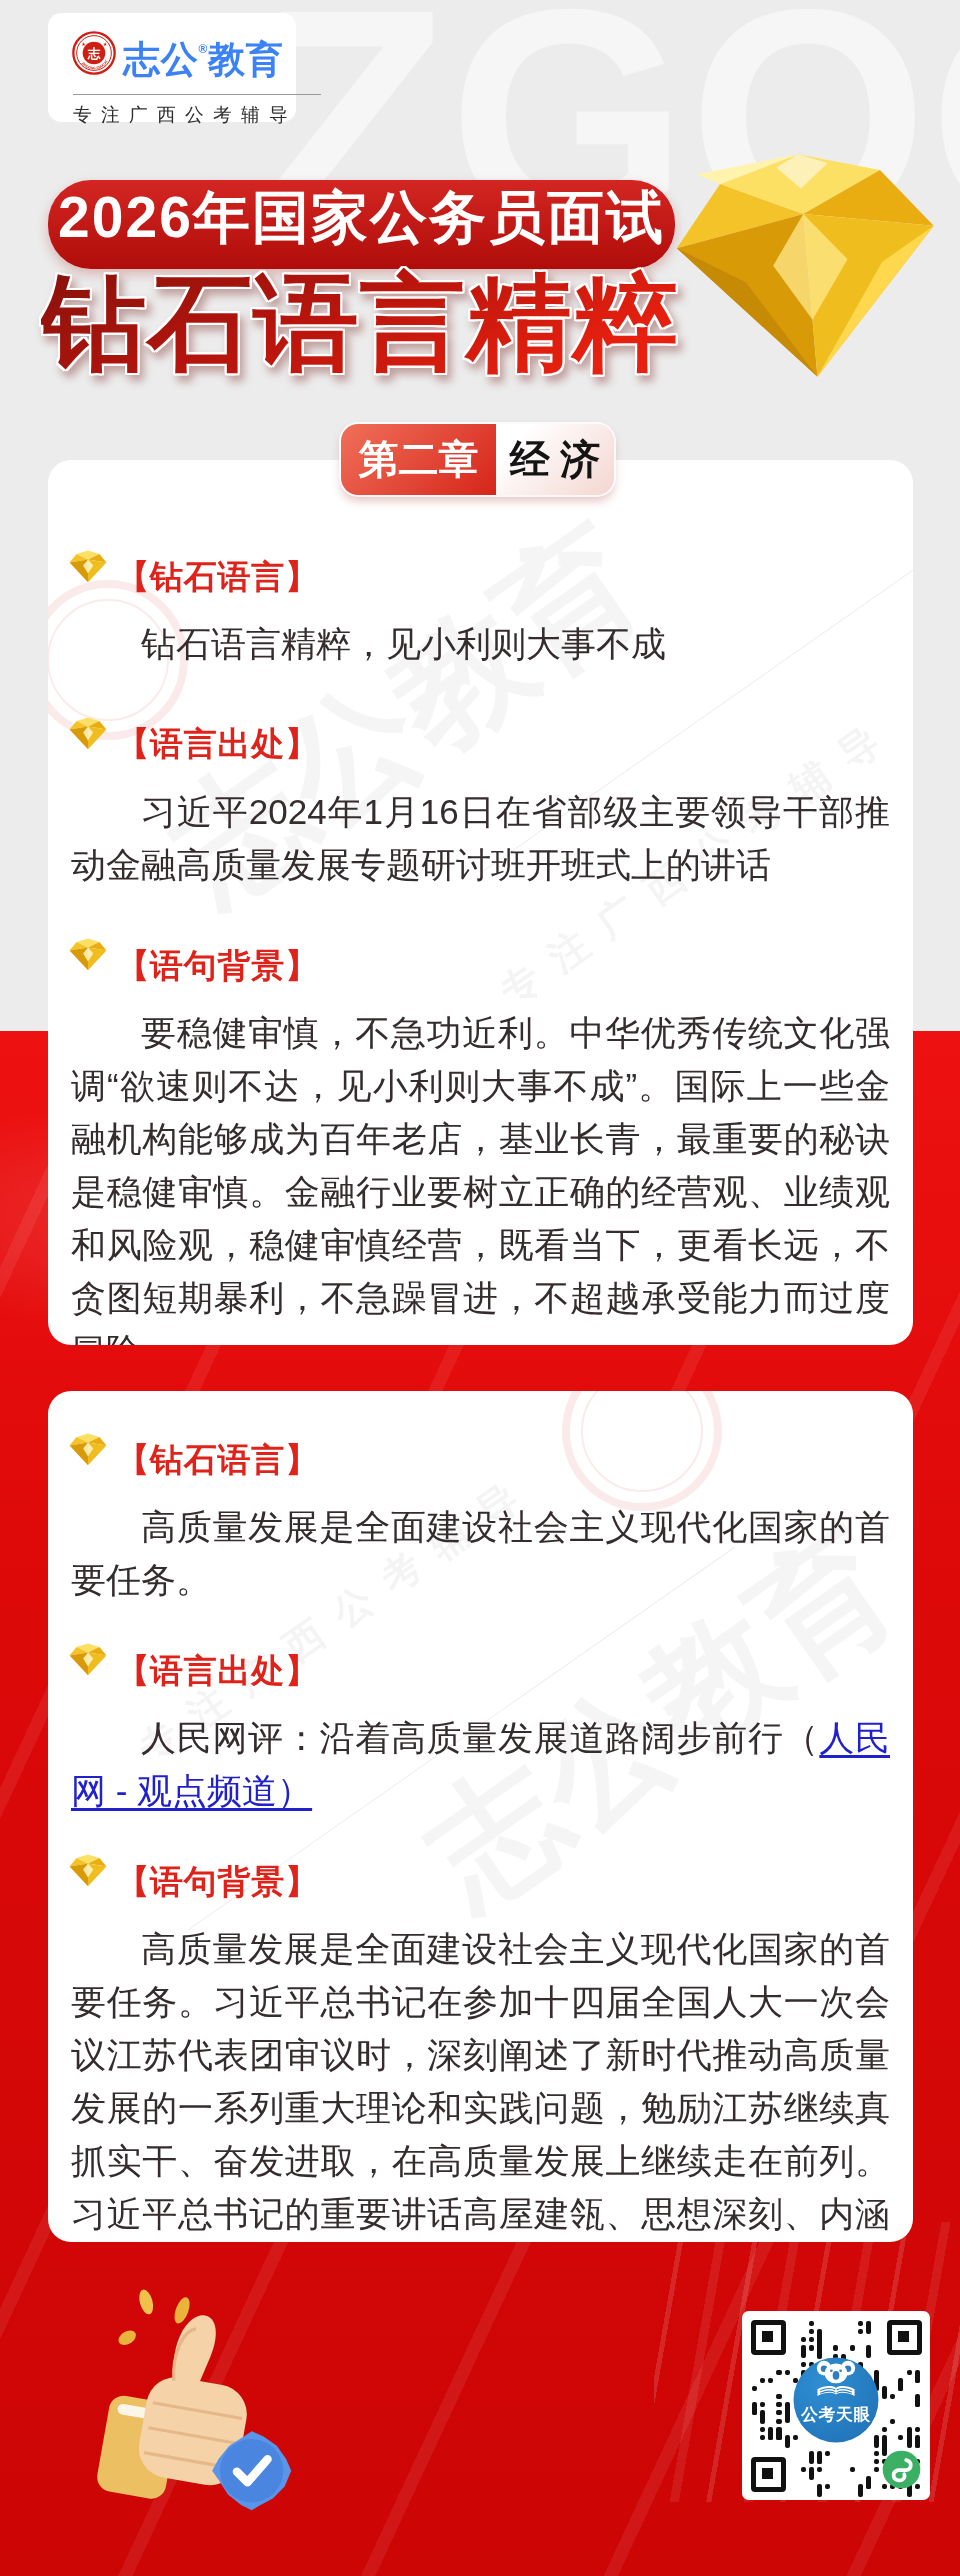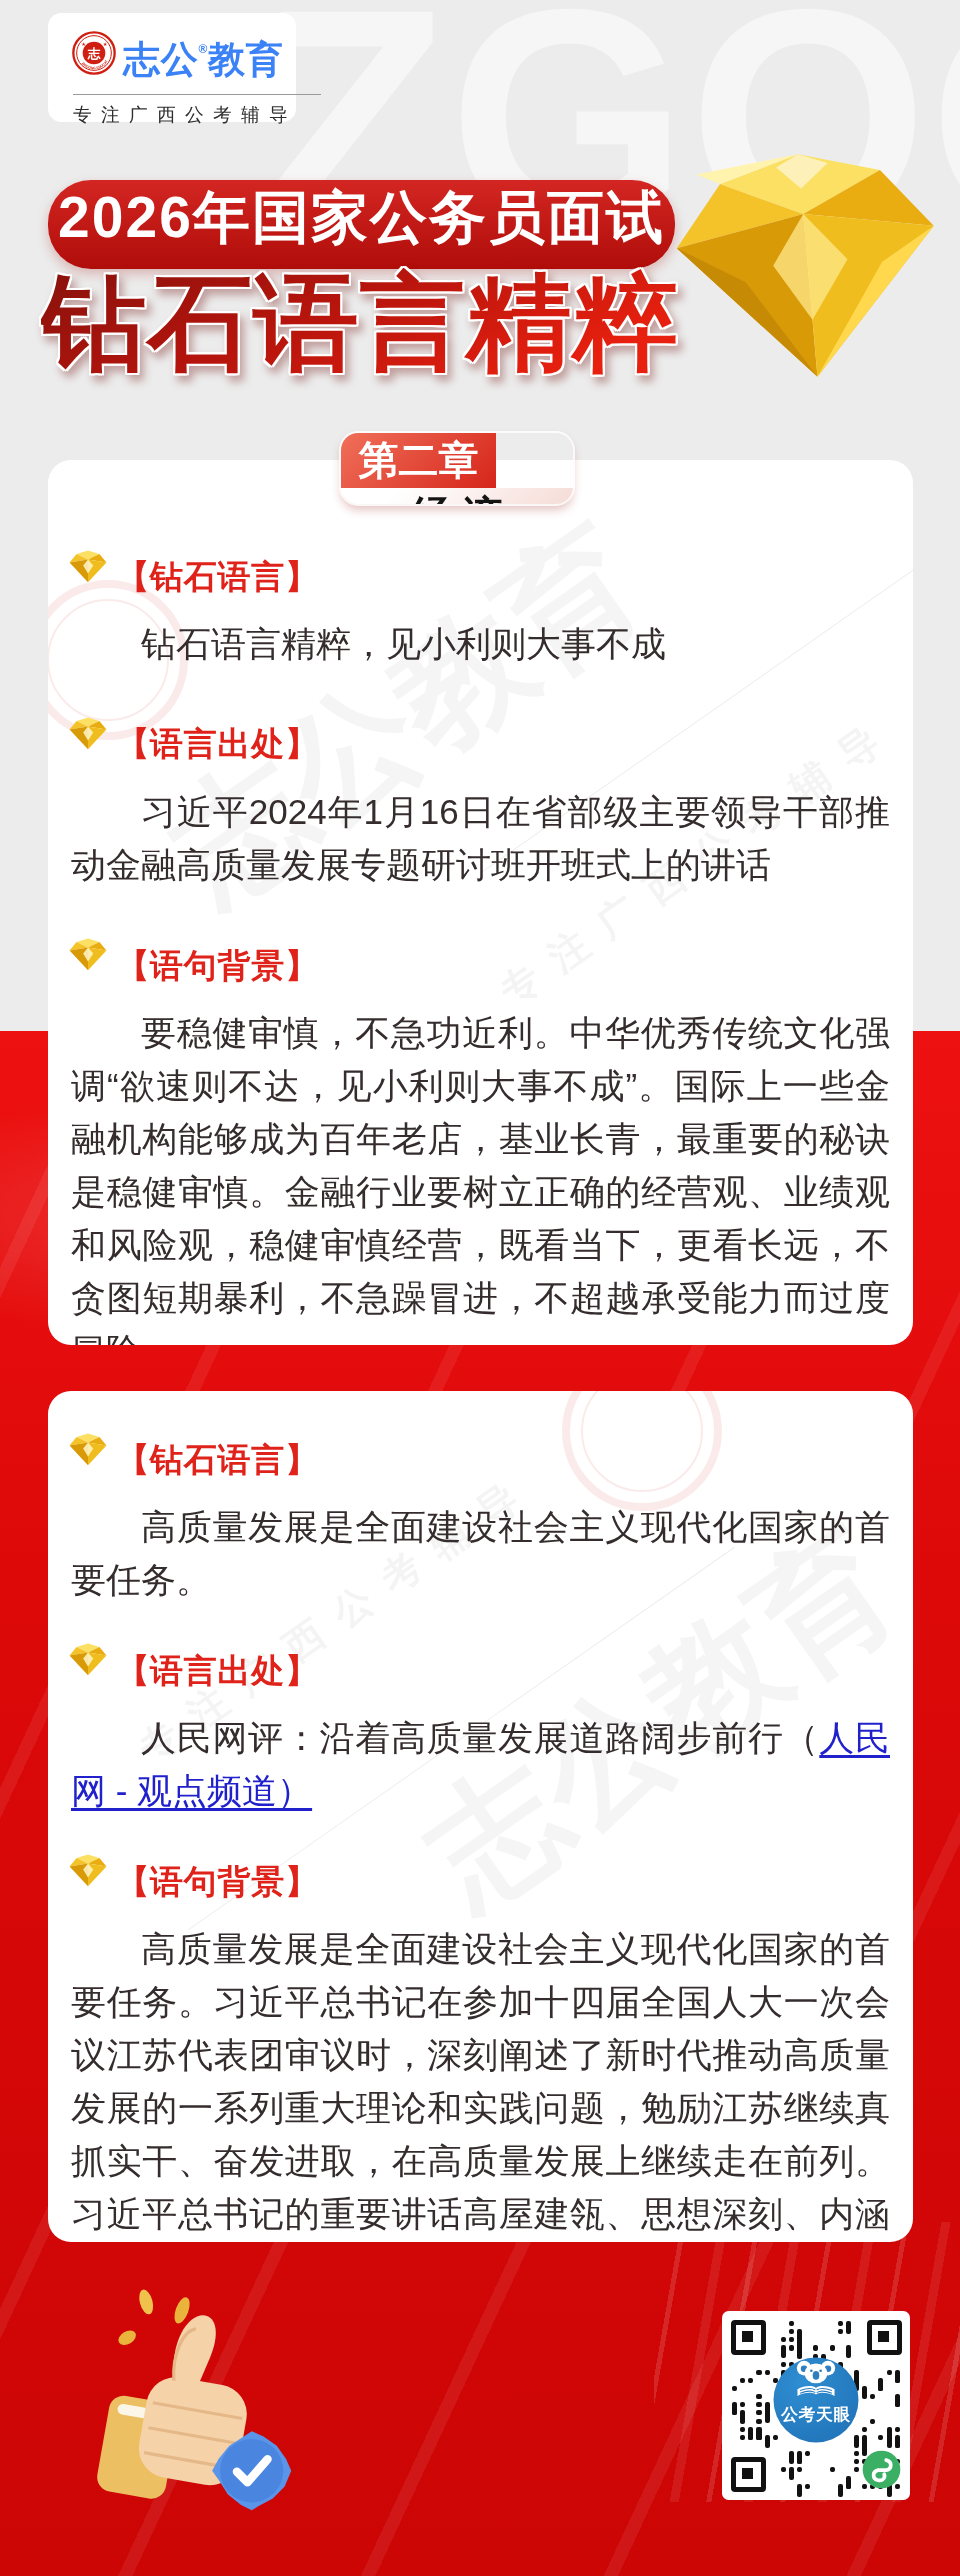--- a/index.html
+++ b/index.html
@@ -38,22 +38,22 @@
 
   
   .main-title { position:absolute; left:41px; top:268px; z-index:2; font-size:105px; font-weight:900; letter-spacing:1.3px; line-height:1.05; white-space:nowrap;
     background:linear-gradient(155deg,#8e120c 5%, #b9150d 45%, #e7200f 85%);
     -webkit-background-clip:text; background-clip:text; color:transparent;
     filter:drop-shadow(2px 0 0 #fff) drop-shadow(-2px 0 0 #fff) drop-shadow(0 2px 0 #fff) drop-shadow(0 -2px 0 #fff) drop-shadow(4.7px 6.7px 4px rgba(110,15,8,.35)); }
 
   .diamond-big { position:absolute; left:664px; top:148px; width:287px; height:235px; z-index:3; }
 
   
-  .tag { position:absolute; left:341px; top:433px; width:232px; height:71px; border-radius:17.3px; z-index:4; display:flex; overflow:hidden;
-    box-shadow:0 0 0 2px rgba(255,255,255,.85), 0 5.3px 9.3px rgba(150,20,10,.25);flex-direction:column; }
+  .tag { position:absolute; left:341px; top:424px; width:273px; height:71px; border-radius:17.3px; z-index:4; display:flex; overflow:hidden;
+    box-shadow:0 0 0 2px rgba(255,255,255,.85), 0 5.3px 9.3px rgba(150,20,10,.25); }
   .tag .left { width:155px; background:linear-gradient(135deg,#f0705a,#d6251a); display:flex; align-items:center; justify-content:center; }
   .tag .left span { font-size:40px; font-weight:800; color:#fff; }
   .tag .right { flex:1; background:linear-gradient(135deg,#ffffff 20%,#f4d5cf); display:flex; align-items:center; justify-content:center; }
   .tag .right span { font-size:40px; font-weight:800; color:#141414; letter-spacing:10.7px; text-indent:10.7px; }
 
   
   .card { position:absolute; left:48px; width:865px; background:#fff; border-radius:23px; z-index:2; overflow:hidden; padding:0 23px; }
   .card1 { top:460px; height:885px; }
   .card2 { top:1391px; height:851px; }
 
@@ -72,21 +72,21 @@
   .card1 .s1 { margin-top:71px; } .card1 .s2 { margin-top:28px; } .card1 .s3 { margin-top:29px; }
   .card2 .s1 { margin-top:23px; } .card2 .s2 { margin-top:18.7px; } .card2 .s3 { margin-top:18.7px; }
   a.src-link { color:#2121cc; text-decoration:underline; text-underline-offset:5.3px; cursor:pointer; }
 
   
   .hand { position:absolute; left:85px; top:2282px; width:211px; height:234px; z-index:2; }
   .footer-text { position:absolute; left:302px; top:2339px; z-index:2; }
   .footer-text .l1, .footer-text .l2 { font-size:44px; font-weight:800; color:#fff; letter-spacing:2px; white-space:nowrap; text-shadow:0 2.7px 5.3px rgba(120,10,5,.35); }
   .footer-text .l2 { margin-top:28px; }
 
-  .qr-panel { position:absolute; left:722px; top:2311px; width:188px; height:189px; background:#fff; border-radius:6.7px; z-index:2; }
+  .qr-panel { position:absolute; left:742px; top:2311px; width:188px; height:189px; background:#fff; border-radius:6.7px; z-index:2; }
   .qr-area { position:absolute; left:8.7px; top:8.7px; width:171px; height:172px; }
   .qr-dot { position:absolute; background:#111; border-radius:2px; }
   .qr-finder { position:absolute; width:35px; height:35px; border:5.3px solid #111; border-radius:4px; }
   .qr-finder::after { content:""; position:absolute; left:6.7px; top:6.7px; width:10.7px; height:10.7px; background:#111; }
   .qr-badge { position:absolute; left:50%; top:47%; transform:translate(-50%,-50%); width:85px; height:85px; border-radius:50%;
     background:radial-gradient(circle at 35% 30%, #2f8ed2, #1f6fb4); display:flex; flex-direction:column; align-items:center; justify-content:flex-start; }
   .qr-badge .label { font-size:16.7px; font-weight:800; color:#fff; letter-spacing:0.7px; margin-top:-4px; }
   .mini-green { position:absolute; right:9.3px; bottom:10.7px; width:39px; height:39px; }
 </style>
 </head>

